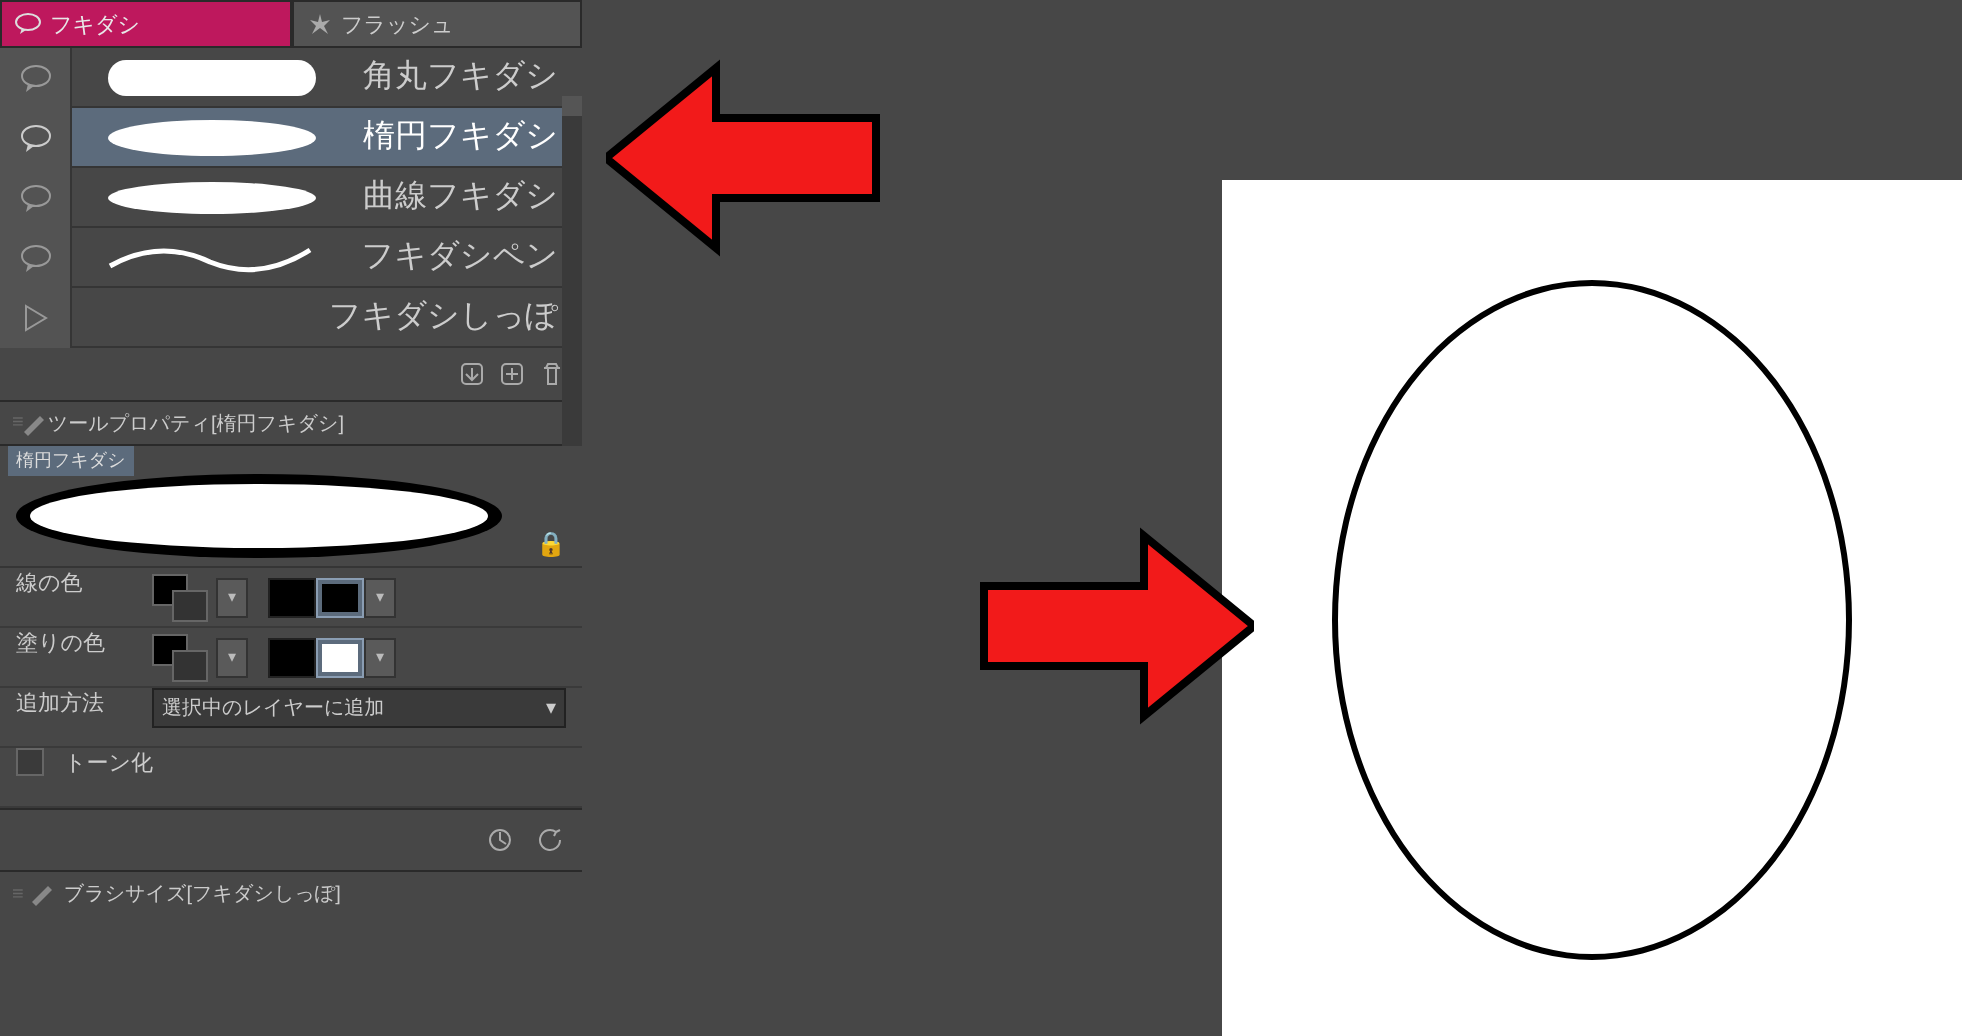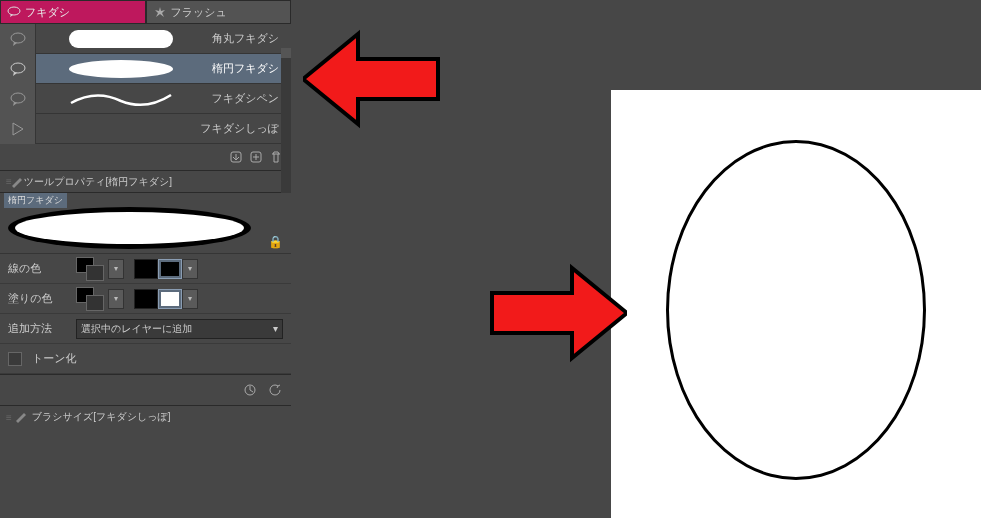--- a/index.html
+++ b/index.html
@@ -13,37 +13,37 @@
     .tab { flex: 1; background: #535353; border: 1px solid #2a2a2a; border-bottom: none; display: flex; align-items: center; padding: 0 6px; gap: 4px; color: #ccc; font-size: 11px; cursor: pointer; }
     .tab.active { background: #be185d; color: #e8e8e8; }
     .tab-icon { display: inline-flex; }
     
     
     .subtool-list { background: #474747; }
     .subtool-item { height: 30px; display: flex; align-items: center; border-bottom: 1px solid #353535; padding-right: 8px; cursor: pointer; }
     .subtool-item.selected { background: #5c6b7c; }
     .subtool-icon-box { width: 36px; height: 30px; background: #535353; display: flex; align-items: center; justify-content: center; border-right: 1px solid #353535; }
     .subtool-preview { flex: 1; height: 30px; display: flex; align-items: center; justify-content: center; padding: 0 8px; }
-    .subtool-label { color: #ccc; font-size: 11px; white-space: nowrap; padding-left: 6px; padding-right: 4px; }
+    .subtool-label { color: #ccc; font-size: 16px; white-space: nowrap; padding-left: 6px; padding-right: 4px; }
     .subtool-item.selected .subtool-label { color: #fff; }
     
     .subtool-footer { display: flex; justify-content: flex-end; gap: 2px; padding: 4px 6px; background: #474747; border-bottom: 1px solid #2a2a2a; }
     .footer-btn { width: 18px; height: 18px; background: #474747; color: #aaa; display: flex; align-items: center; justify-content: center; cursor: pointer; font-size: 12px; border: none; }
     
     
     .panel-header { height: 22px; background: #474747; display: flex; align-items: center; gap: 0; padding: 0 6px; color: #ccc; font-size: 10px; border-bottom: 1px solid #2a2a2a; }
     .grip { color: #666; font-size: 10px; letter-spacing: -2px; }
     
     .preset-preview { background: #474747; padding: 4px 40px 4px 8px; position: relative; border-bottom: 1px solid #353535; }
     .preset-tab { position: absolute; top: 0; left: 4px; background: #5c6b7c; color: #ddd; font-size: 9px; padding: 1px 4px; z-index: 2; }
     .preset-shape { width: 100%; height: 42px; background: #000; border-radius: 50%; display: flex; align-items: center; justify-content: center; margin-top: 10px; }
     .preset-shape-inner { width: 94%; height: 76%; background: #fff; border-radius: 50%; }
     .lock-icon { position: absolute; right: 8px; bottom: 4px; color: #888; font-size: 12px; }
     
-    .prop-row { display: flex; align-items: center; height: 30px; padding: 0 8px; gap: 6px; border-bottom: 1px solid #3a3a3a; }
+    .prop-row { display: flex; height: 30px; padding: 0 8px; gap: 6px; border-bottom: 1px solid #3a3a3a; }
     .prop-label { width: 62px; color: #ccc; font-size: 11px; }
     .prop-control { flex: 1; display: flex; align-items: center; gap: 0; }
     .swatch-stack { width: 28px; height: 24px; position: relative; margin-right: 4px; }
     .swatch-stack .sw1 { position: absolute; top: 0; left: 0; width: 18px; height: 16px; background: #000; border: 1px solid #666; }
     .swatch-stack .sw2 { position: absolute; bottom: 0; right: 0; width: 18px; height: 16px; background: #333; border: 1px solid #666; }
     .swatch-options { display: flex; gap: 0; }
     .swatch-opt { width: 24px; height: 20px; border: 1px solid #222; background: #000; cursor: pointer; }
     .swatch-opt.sel { border: 1px solid #8a9db3; background: #000; box-shadow: inset 0 0 0 2px #5c6b7c; }
     .swatch-opt.white { background: #fff; }
     .dd { width: 16px; height: 20px; background: #5a5a5a; border: 1px solid #333; color: #bbb; display: flex; align-items: center; justify-content: center; font-size: 8px; cursor: pointer; }
@@ -127,20 +127,34 @@
     </div>
     <div class="subtool-item">
       <div class="subtool-icon-box">
           <svg width="18" height="16">
             <ellipse cx="9" cy="7" rx="7" ry="5" fill="none" stroke="#999" stroke-width="1"></ellipse>
             <path d="M5 11 L4 15 L8 12" fill="#999"></path>
           </svg>
         </div>
       <div class="subtool-preview">
           <svg class="bub-svg">
+            <ellipse cx="55" cy="12" rx="52" ry="8" fill="#fff"></ellipse>
+          </svg>
+        </div>
+      <span class="subtool-label">曲線フキダシ</span>
+    </div>
+    <div class="subtool-item">
+      <div class="subtool-icon-box">
+          <svg width="18" height="16">
+            <ellipse cx="9" cy="7" rx="7" ry="5" fill="none" stroke="#999" stroke-width="1"></ellipse>
+            <path d="M5 11 L4 15 L8 12" fill="#999"></path>
+          </svg>
+        </div>
+      <div class="subtool-preview">
+          <svg class="bub-svg">
             <path d="M5 16 Q 30 2 55 14 Q 80 24 105 8" stroke="#fff" stroke-width="2.5" fill="none"></path>
           </svg>
         </div>
       <span class="subtool-label">フキダシペン</span>
     </div>
     <div class="subtool-item">
       <div class="subtool-icon-box">
           <svg width="18" height="16">
             <path d="M4 2 L14 8 L4 14 Z" fill="none" stroke="#999" stroke-width="1"></path>
           </svg>

